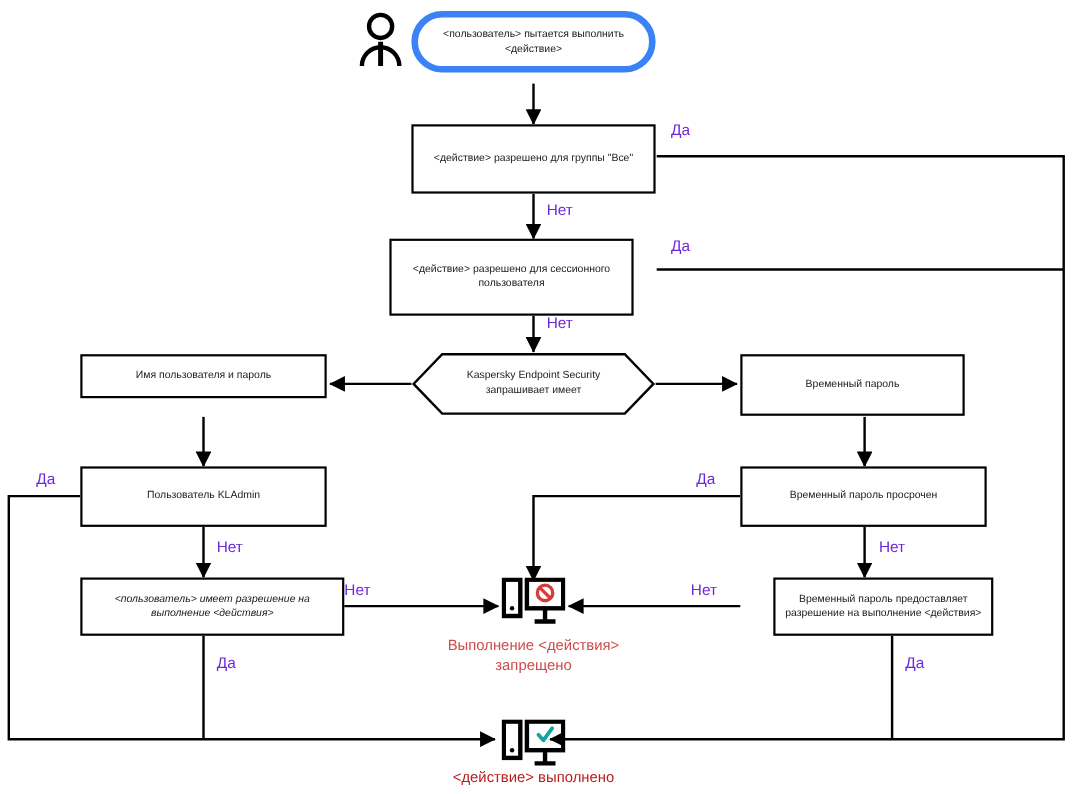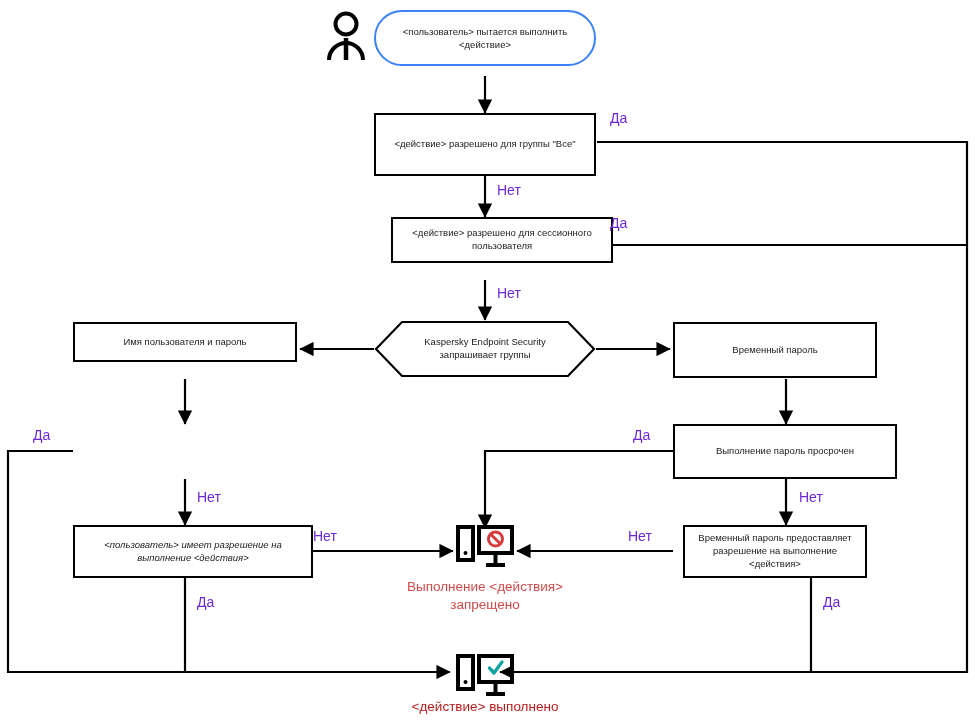--- a/index.html
+++ b/index.html
@@ -36,21 +36,21 @@
     line-height: 1.35;
     padding: 2px 6px;
   }
   .node-text {
     display: block;
     white-space: pre-line;
   }
   .terminator {
     position: absolute;
     box-sizing: border-box;
-    border: 2px solid #3b82f6;
+    border: 6px solid #3b82f6;
     border-radius: 28px;
     background: #ffffff;
     display: flex;
     align-items: center;
     justify-content: center;
     text-align: center;
     font-size: 9.5px;
     color: #1a1a1a;
     line-height: 1.4;
     padding: 2px 12px;
@@ -146,52 +146,55 @@
 
   <div class="terminator" style="left:374px; top:10px; width:222px; height:56px;">
     <span class="node-text">&lt;пользователь&gt; пытается выполнить
 &lt;действие&gt;</span>
   </div>
 
   <div class="node" style="left:374px; top:113px; width:222px; height:63px;">
     <span class="node-text">&lt;действие&gt; разрешено для группы "Все"</span>
   </div>
 
-  <div class="node" style="left:391px; top:217px; width:222px; height:46px;">
+  <div class="node" style="left:354px; top:217px; width:222px; height:70px;">
     <span class="node-text">&lt;действие&gt; разрешено для сессионного
 пользователя</span>
   </div>
 
   <div class="hexwrap" style="left:374px; top:320px; width:222px; height:58px;">
     <svg width="222" height="58" viewBox="0 0 222 58">
       <polygon points="28,2 194,2 220,29 194,56 28,56 2,29" fill="#ffffff" stroke="#000000" stroke-width="2.2"></polygon>
     </svg>
     <span class="hextext">Kaspersky Endpoint Security
-запрашивает группы</span>
+запрашивает имеет</span>
   </div>
 
   <div class="node" style="left:73px; top:322px; width:224px; height:40px;">
     <span class="node-text">Имя пользователя и пароль</span>
   </div>
 
   <div class="node" style="left:673px; top:322px; width:204px; height:56px;">
     <span class="node-text">Временный пароль</span>
   </div>
 
+  <div class="node" style="left:73px; top:424px; width:224px; height:55px;">
+    <span class="node-text">Пользователь KLAdmin</span>
+  </div>
 
   <div class="node" style="left:673px; top:424px; width:224px; height:55px;">
-    <span class="node-text">Выполнение пароль просрочен</span>
+    <span class="node-text">Временный пароль просрочен</span>
   </div>
 
   <div class="node" style="left:73px; top:525px; width:240px; height:53px;font-style:italic;">
     <span class="node-text">&lt;пользователь&gt; имеет разрешение на
 выполнение &lt;действия&gt;</span>
   </div>
 
-  <div class="node" style="left:683px; top:525px; width:184px; height:53px;">
+  <div class="node" style="left:703px; top:525px; width:200px; height:53px;">
     <span class="node-text">Временный пароль предоставляет
 разрешение на выполнение &lt;действия&gt;</span>
   </div>
 
   <div class="edge-label" style="left:610px; top:110px;">Да</div>
   <div class="edge-label" style="left:497px; top:182px;">Нет</div>
   <div class="edge-label" style="left:610px; top:215px;">Да</div>
   <div class="edge-label" style="left:497px; top:285px;">Нет</div>
   <div class="edge-label" style="left:33px; top:427px;">Да</div>
   <div class="edge-label" style="left:197px; top:489px;">Нет</div>

